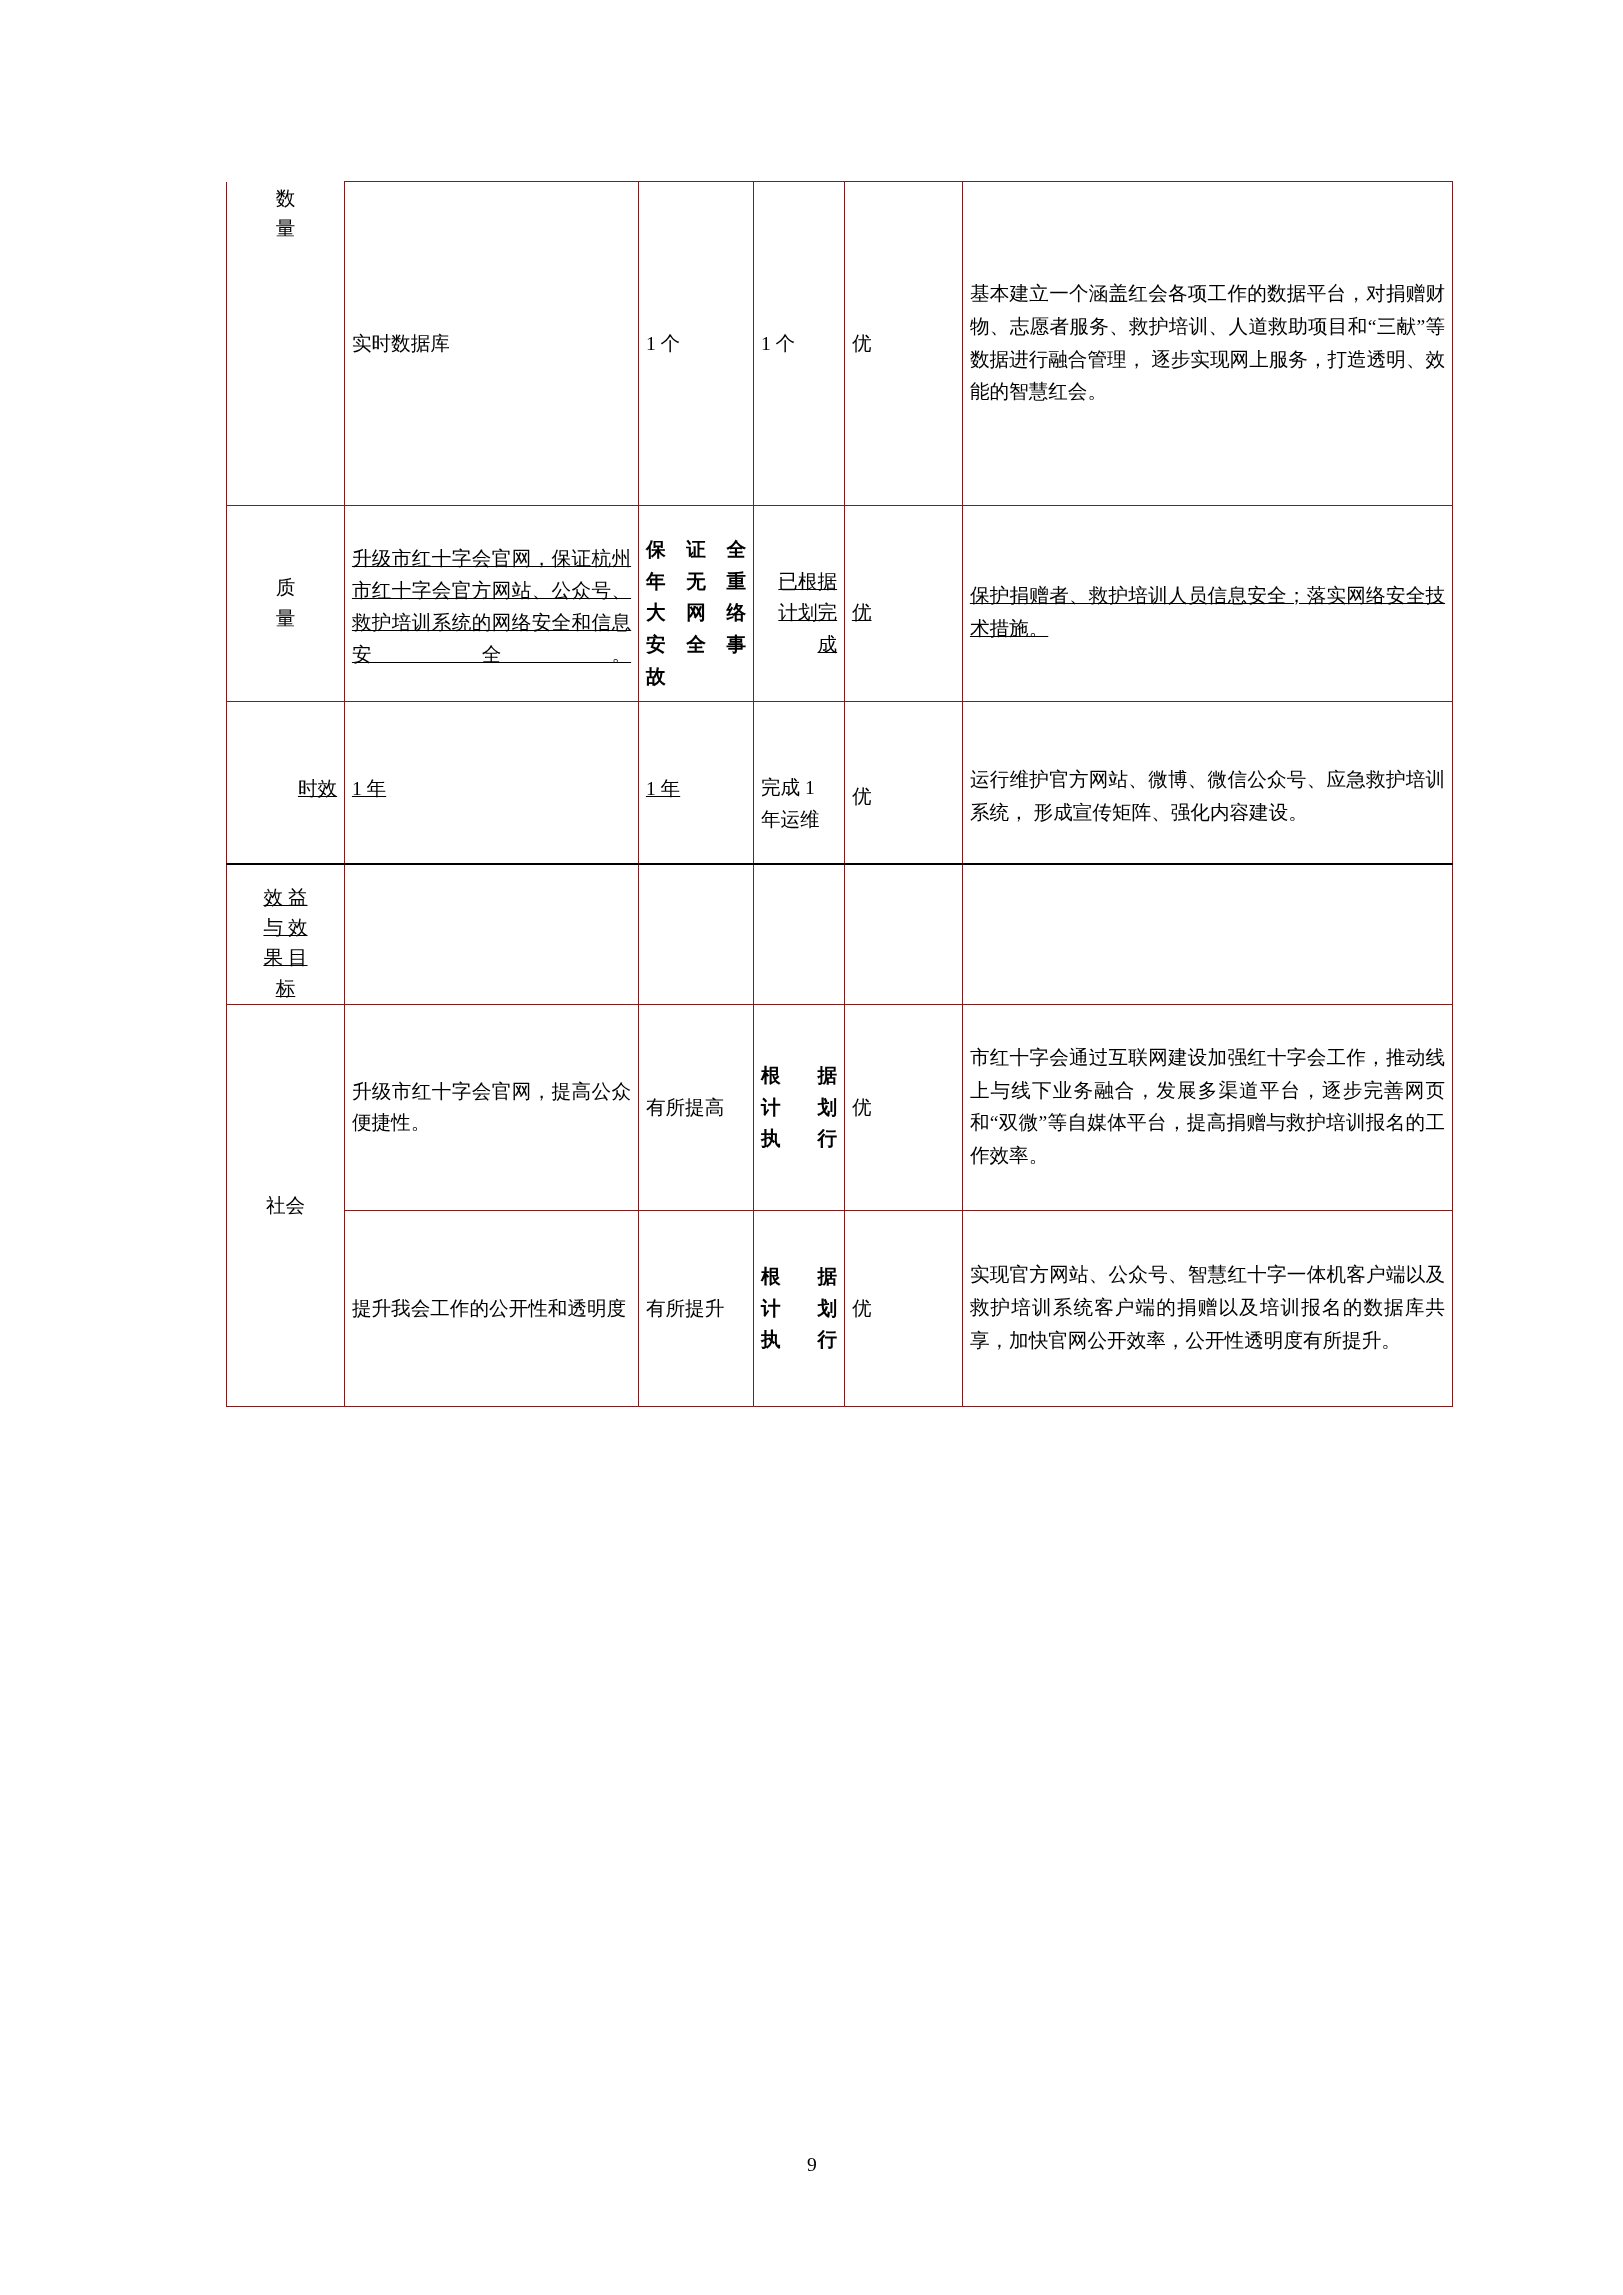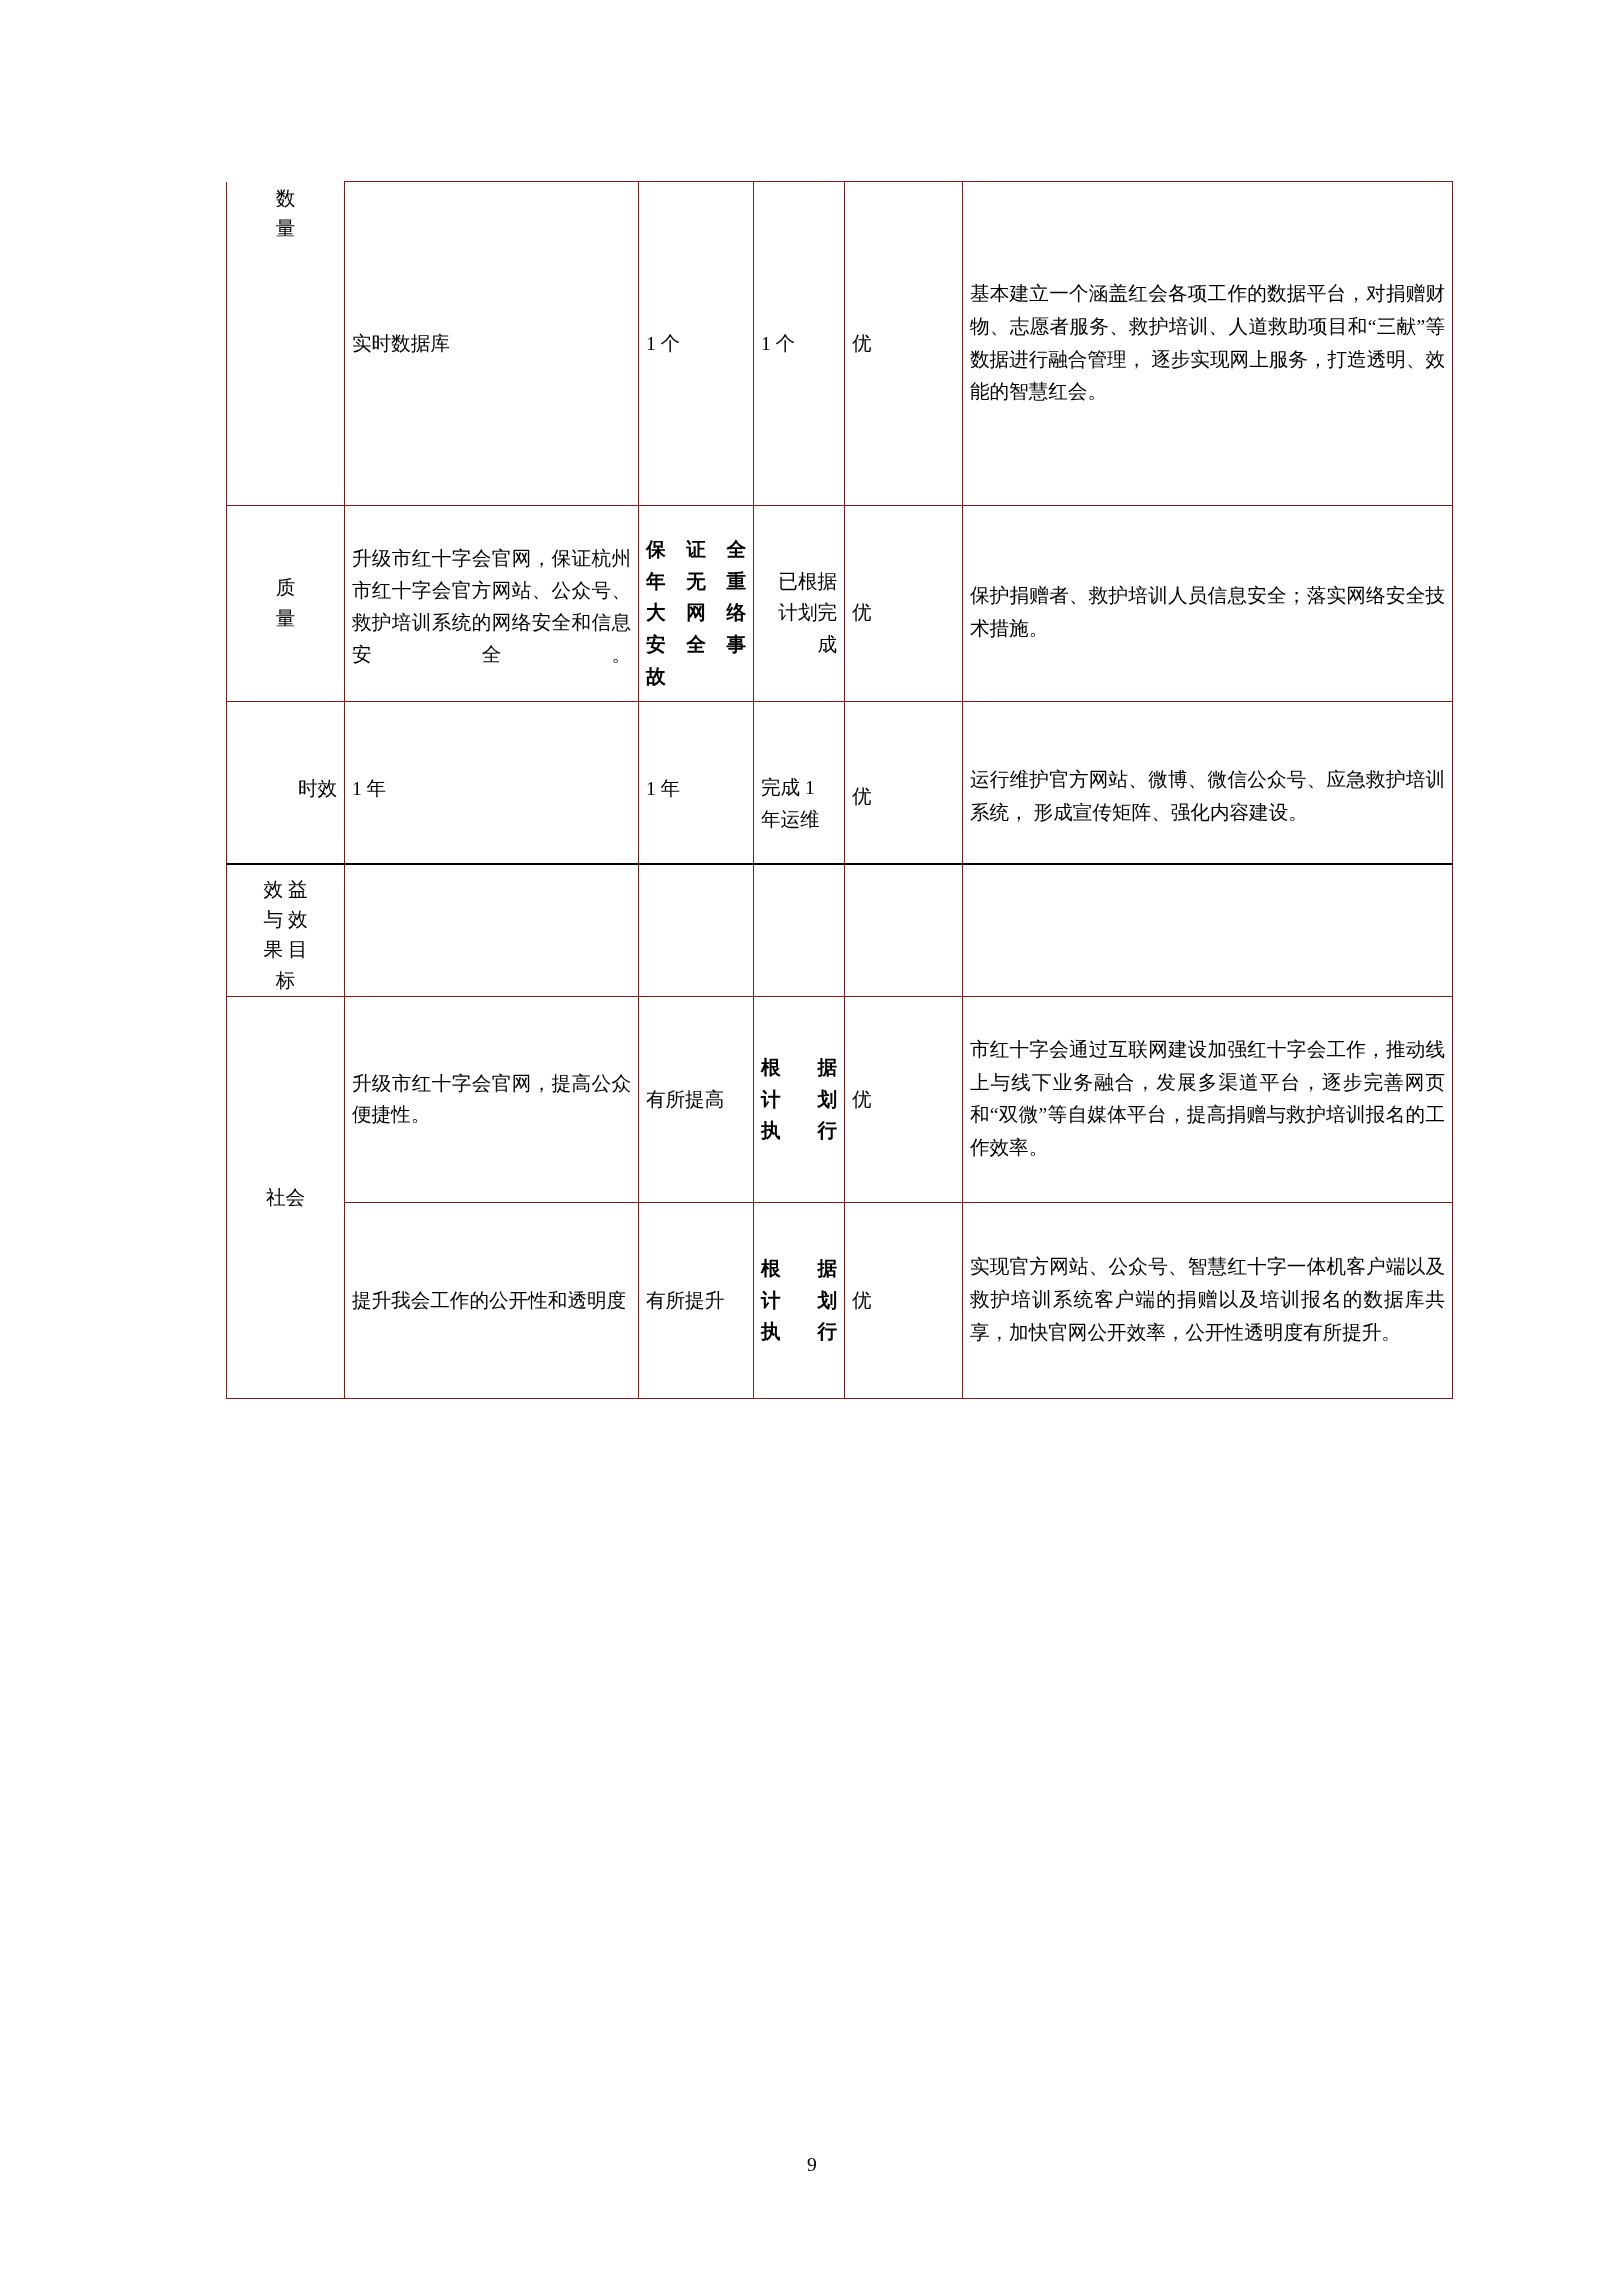--- a/index.html
+++ b/index.html
@@ -82,21 +82,21 @@
   .just .ln {
     display: block;
     text-align: justify;
     text-align-last: justify;
     font-weight: bold;
   }
 
   .ctr { text-align: center; }
   .lft { text-align: left; }
 
-  .top-al { vertical-align: top; }
+  .top-al { vertical-align: top; text-decoration: underline; }
   .mid-al { vertical-align: middle; }
 
   .desc {
     text-align: justify;
     text-align-last: left;
     line-height: 1.68;
     padding-top: 4.9px;
     padding-bottom: 4.9px;
   }
 
@@ -163,21 +163,21 @@
         <tr style="height:162px;">
           <td class="c-label ctr top-al" style="padding-top:13.7px;text-align:right;">时效</td>
           <td class="c-name lft top-al" style="padding-top:13.7px;">1 年</td>
           <td class="c-target lft top-al" style="padding-top:13.7px;">1 年</td>
           <td class="c-actual lft mid-al" style="padding-top:43px;margin-left:25px;">完成 1 年运维</td>
           <td class="c-grade lft mid-al" style="padding-top:29.4px;">优</td>
           <td class="c-desc desc mid-al" style="padding-top:29.4px;">运行维护官方网站、微博、微信公众号、应急救护培训系统， 形成宣传矩阵、强化内容建设。</td>
         </tr>
 
         <tr style="height:118px;">
-          <td class="c-label vlabel2 thick-top top-al" style="padding-top:10px;">
+          <td class="c-label vlabel2 thick-top top-al" style="padding-top:18px;">
             <span class="ln">效 益</span>
             <span class="ln">与 效</span>
             <span class="ln">果 目</span>
             <span class="ln">标</span>
           </td>
           <td class="c-name thick-top"></td>
           <td class="c-target thick-top"></td>
           <td class="c-actual thick-top"></td>
           <td class="c-grade thick-top"></td>
           <td class="c-desc thick-top"></td>

